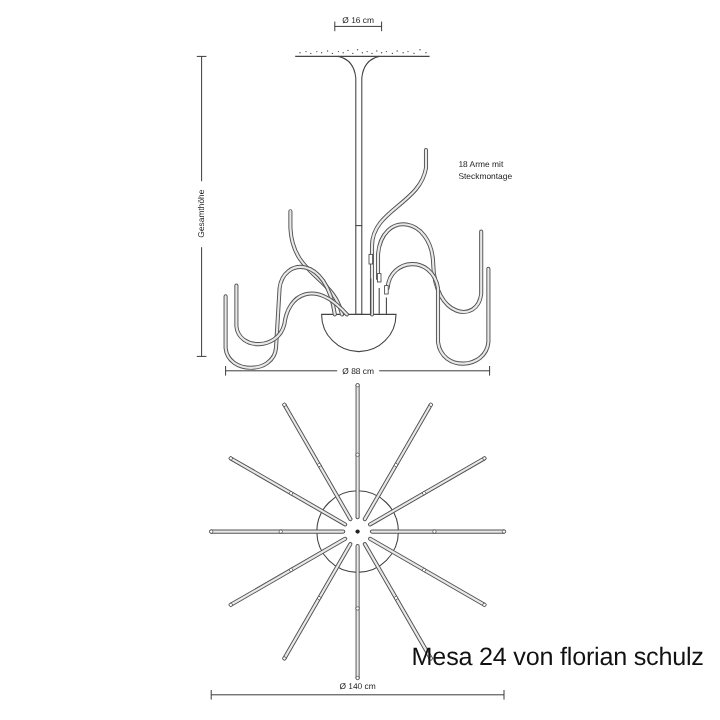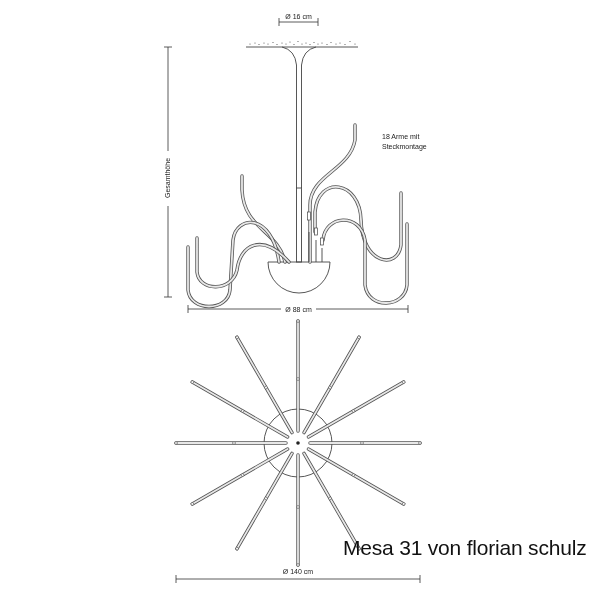--- a/index.html
+++ b/index.html
@@ -201,13 +201,13 @@
   </g>
 
   <g>
     <line class="dim" x1="176" y1="579" x2="420" y2="579"></line>
     <line class="tick" x1="176" y1="575" x2="176" y2="583"></line>
     <line class="tick" x1="420" y1="575" x2="420" y2="583"></line>
     <text class="lbl" x="298" y="574" text-anchor="middle">Ø 140 cm</text>
   </g>
 </svg>
 
-<div class="caption">Mesa 31 von florian schulz</div>
+<div class="caption">Mesa 24 von florian schulz</div>
 
 </body></html>

